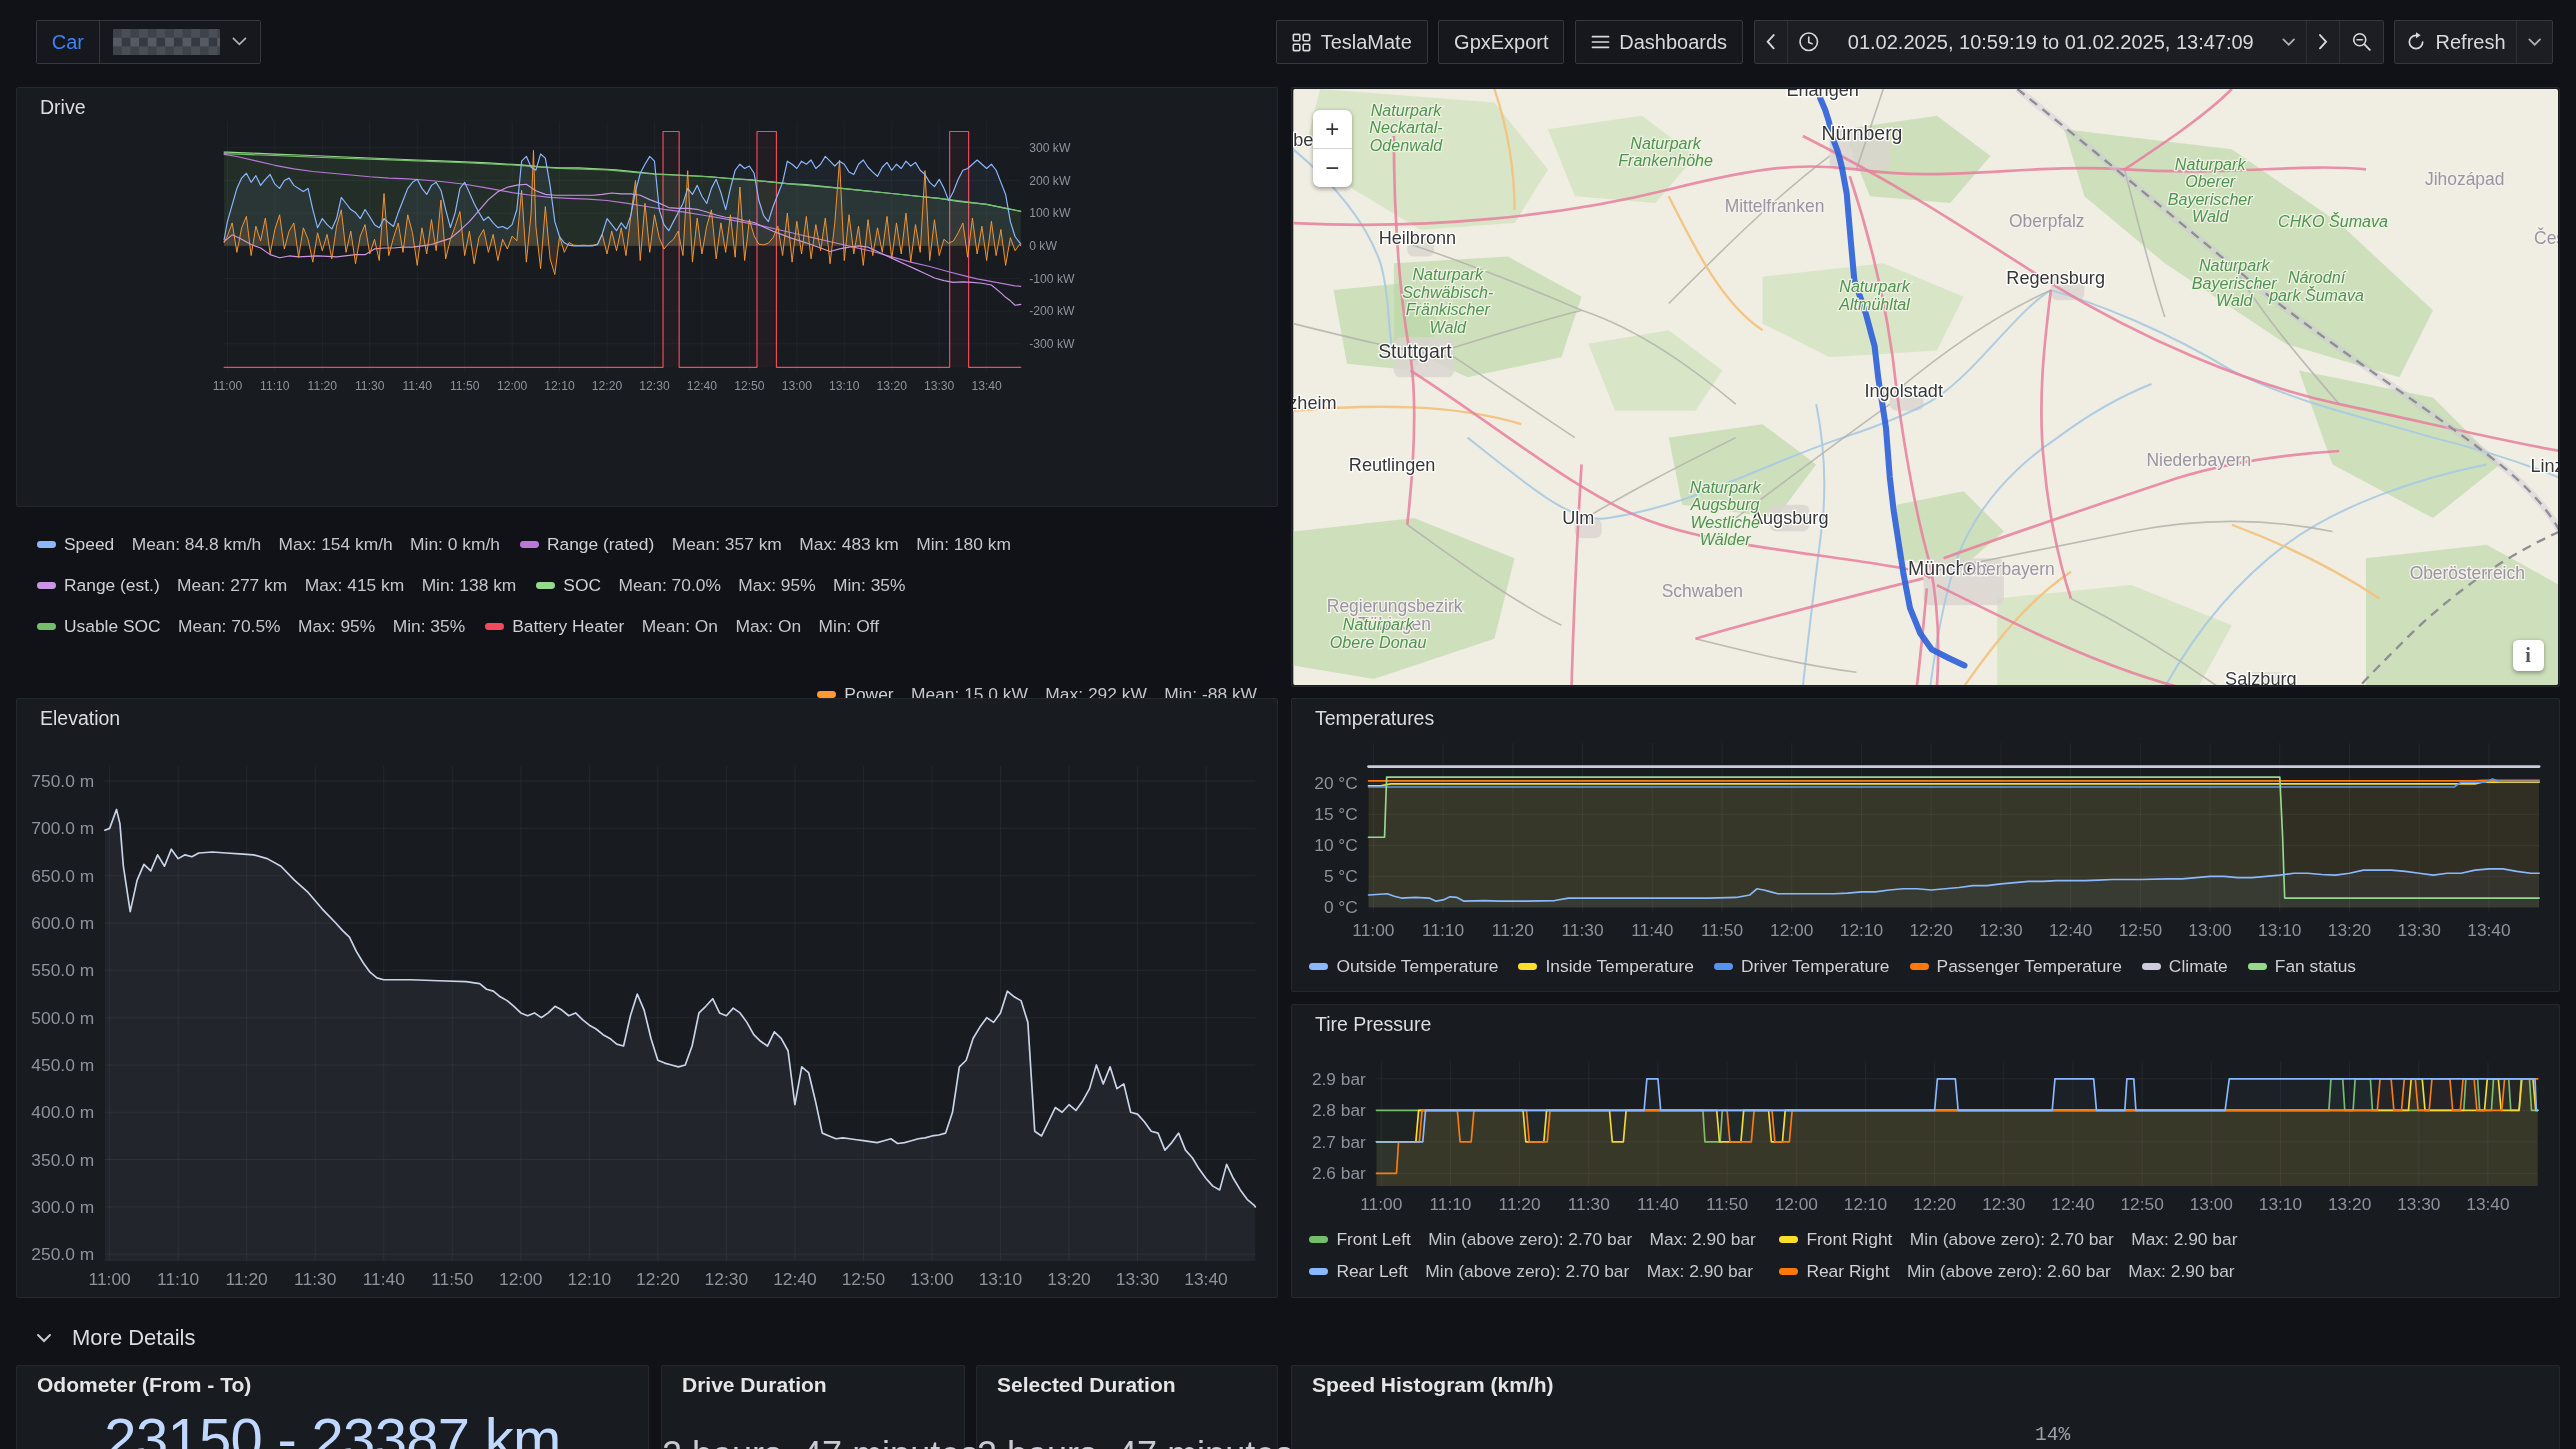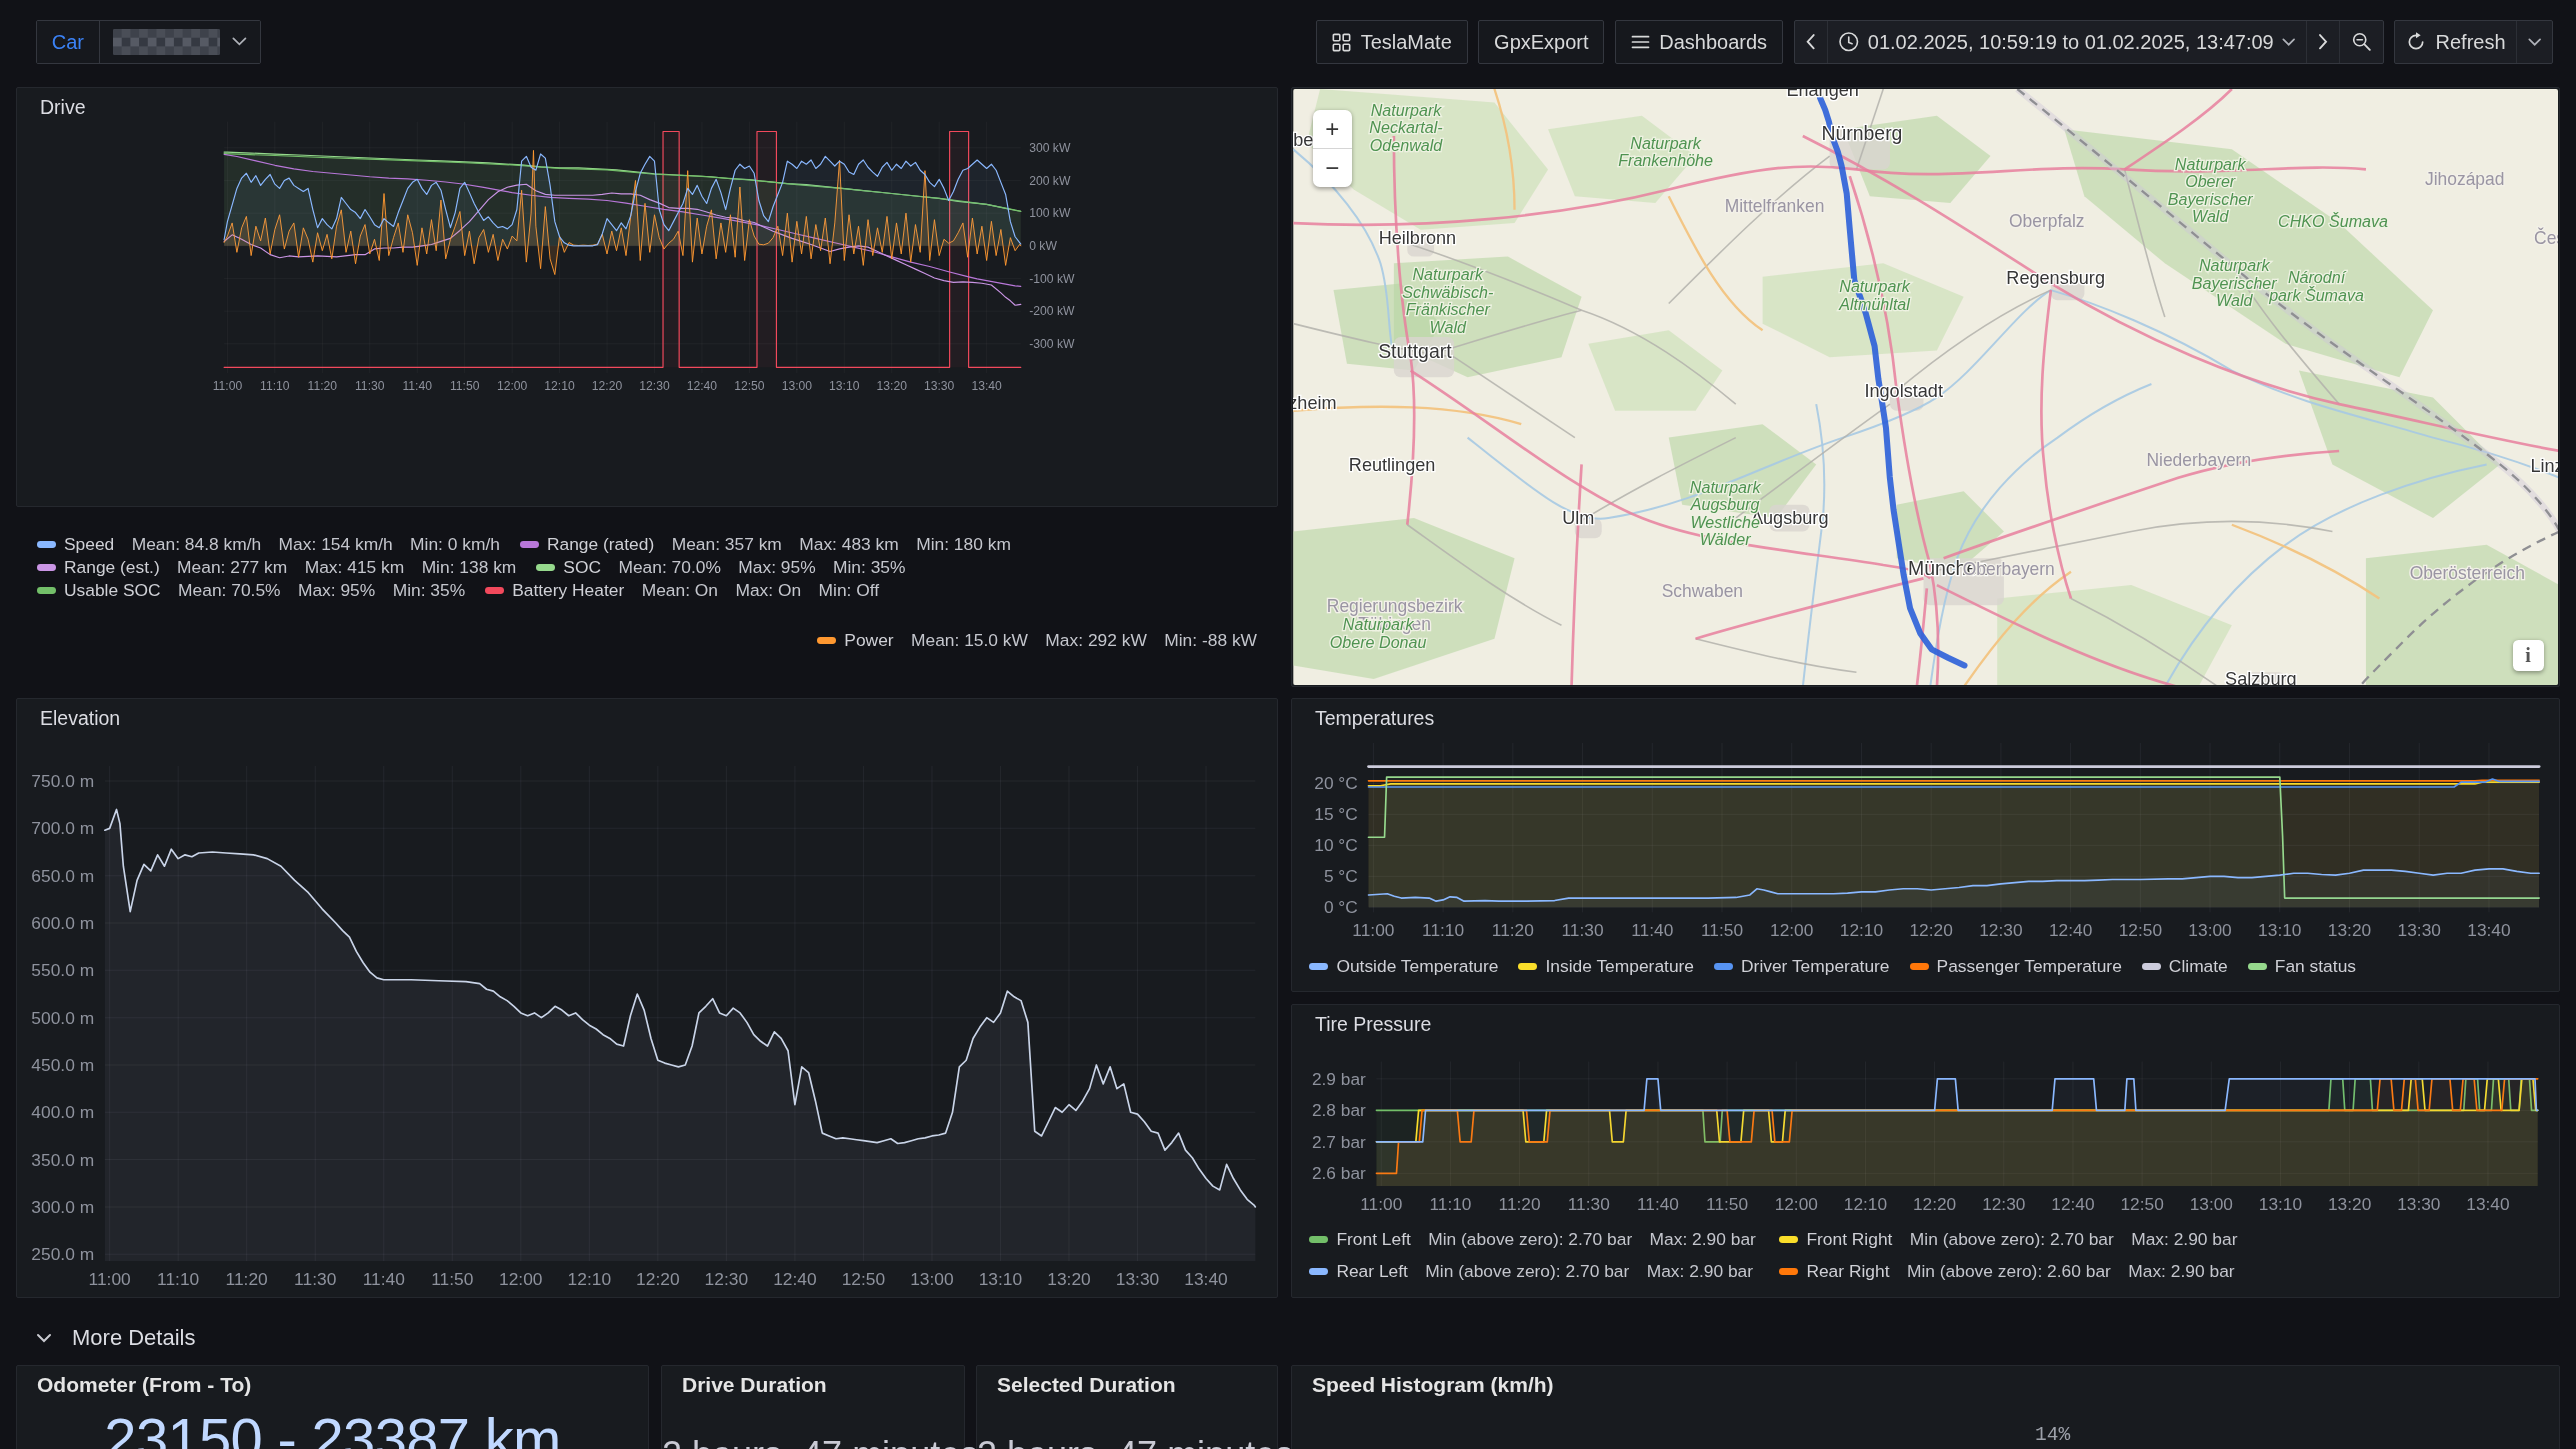--- a/index.html
+++ b/index.html
@@ -21,21 +21,21 @@
   .seg+.seg{border-left:0.7px solid #2c2f36;}
   .icon{display:inline-flex;align-items:center;justify-content:center;}
   .icon svg{display:block;}
   
   .panel{position:absolute;background:#181b1f;border:0.7px solid #25282e;border-radius:2px;}
   .panel-title{position:absolute;left:0;top:0;height:39px;display:flex;align-items:center;padding-left:23px;
     color:#dcdde3;font-size:19.5px;font-weight:500;z-index:5;}
   .chart-svg{position:absolute;inset:0;width:100%;height:100%;}
   .tick-label{fill:#8e929d;font-size:26px;font-family:"Liberation Sans","DejaVu Sans",sans-serif;}
   
-  .legend{position:absolute;display:flex;flex-direction:column;gap:0;font-size:17.4px;color:#cfd0d6;}
+  .legend{position:absolute;display:flex;flex-direction:column;gap:18px;font-size:17.4px;color:#cfd0d6;}
   .legend-row{display:flex;gap:20px;align-items:center;min-height:23px;flex-wrap:nowrap;}
   .legend-row.right{justify-content:flex-end;margin-top:27px;}
   .legend-item{display:flex;align-items:center;gap:8px;white-space:nowrap;cursor:pointer;}
   .pill{width:19px;height:6.7px;border-radius:3.4px;flex:none;}
   .lstat{margin-left:9.4px;color:#c4c6cd;}
   .legend-grid{position:absolute;display:grid;grid-template-columns:470px auto;row-gap:10.7px;font-size:17.4px;color:#cfd0d6;}
   
   .map-wrap{position:absolute;inset:0.7px;border-radius:2px;overflow:hidden;}
   .map-zoom{position:absolute;left:20px;top:21.5px;width:39px;background:#fff;border-radius:6.7px;
     box-shadow:0 1.3px 4px rgba(0,0,0,.35);display:flex;flex-direction:column;z-index:6;}
@@ -102,21 +102,21 @@
           </svg>
       </span>
       <span>Dashboards</span>
     </div>
     <div class="tb-group">
       <div class="seg">
         <svg width="10.7" height="17.4" viewBox="0 0 16 26">
             <path d="M13 3 L4 13 L13 23" stroke="#d8d9da" stroke-width="2.8" fill="none" stroke-linecap="round"></path>
           </svg>
       </div>
-      <div class="seg" style="gap:8px;">
+      <div class="seg" style="gap:28px;">
         <span class="icon">
           <svg width="21.5" height="21.5" viewBox="0 0 32 32">
               <circle cx="16" cy="16" r="13" stroke="#d8d9da" stroke-width="2.4" fill="none"></circle>
               <path d="M16 9 L16 17 L21 19" stroke="#d8d9da" stroke-width="2.4" fill="none" stroke-linecap="round"></path>
             </svg>
         </span>
         <span>01.02.2025, 10:59:19 to 01.02.2025, 13:47:09</span>
         <span class="icon">
           <svg width="13.4" height="8.7" viewBox="0 0 20 13">
               <path d="M2 2 L10 10 L18 2" stroke="#aeb1b8" stroke-width="2.6" fill="none" stroke-linecap="round"></path>

